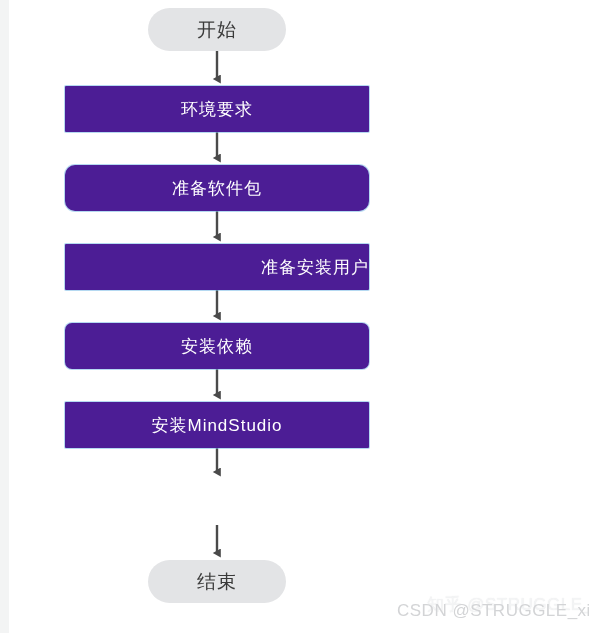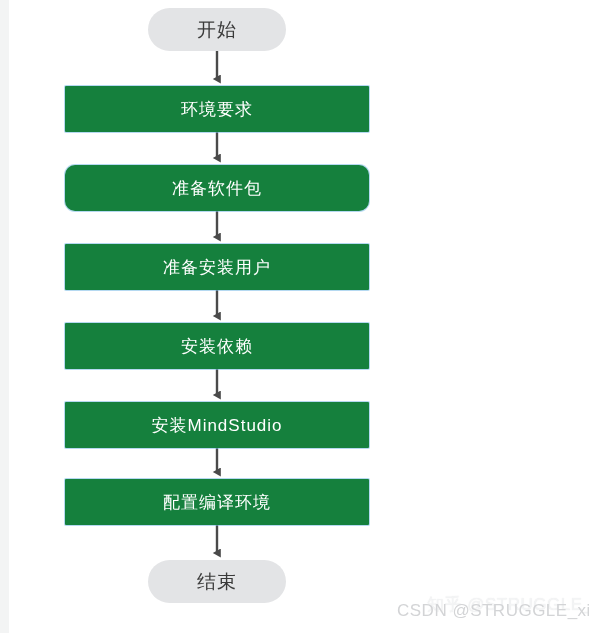--- a/index.html
+++ b/index.html
@@ -56,31 +56,31 @@
     font-size: 19px;
     letter-spacing: 1px;
   }
   #node-start { top: 8px; }
   #node-end   { top: 560px; font-family: Liberation Mono, monospace; }
 
   .node-process {
     left: 65px;
     width: 304px;
     height: 46px;
-    background: #15803d;
+    background: #4c1d95;
     color: #ffffff;
     font-size: 17px;
     letter-spacing: 1px;
     border-radius: 1px;
     box-shadow: 0 0 0 1px rgba(120,185,229,0.55);
   }
   #node-env       { top: 86px;  }
   #node-package   { top: 165px; border-radius: 10px; }
-  #node-user      { top: 244px; }
-  #node-deps      { top: 323px; }
+  #node-user      { top: 244px; justify-content: flex-end; }
+  #node-deps      { top: 323px; border-radius: 7px; }
   #node-mindstudio{ top: 402px; }
   #node-compile   { top: 479px; }
 
   
   .connector {
     position: absolute;
     left: 0;
     top: 0;
     width: 589px;
     height: 633px;
@@ -148,23 +148,20 @@
   </div>
 
   <div class="node node-process" id="node-deps">
     <span>安装依赖</span>
   </div>
 
   <div class="node node-process" id="node-mindstudio">
     <span>安装MindStudio</span>
   </div>
 
-  <div class="node node-process" id="node-compile">
-    <span>配置编译环境</span>
-  </div>
 
   <div class="node node-terminator" id="node-end">
     <span>结束</span>
   </div>
 
   <div class="watermark" id="watermark-zhihu">知乎 @STRUGGLE_xin</div>
   <div class="watermark" id="watermark-csdn">CSDN @STRUGGLE_xin</div>
 
 </div>
 

